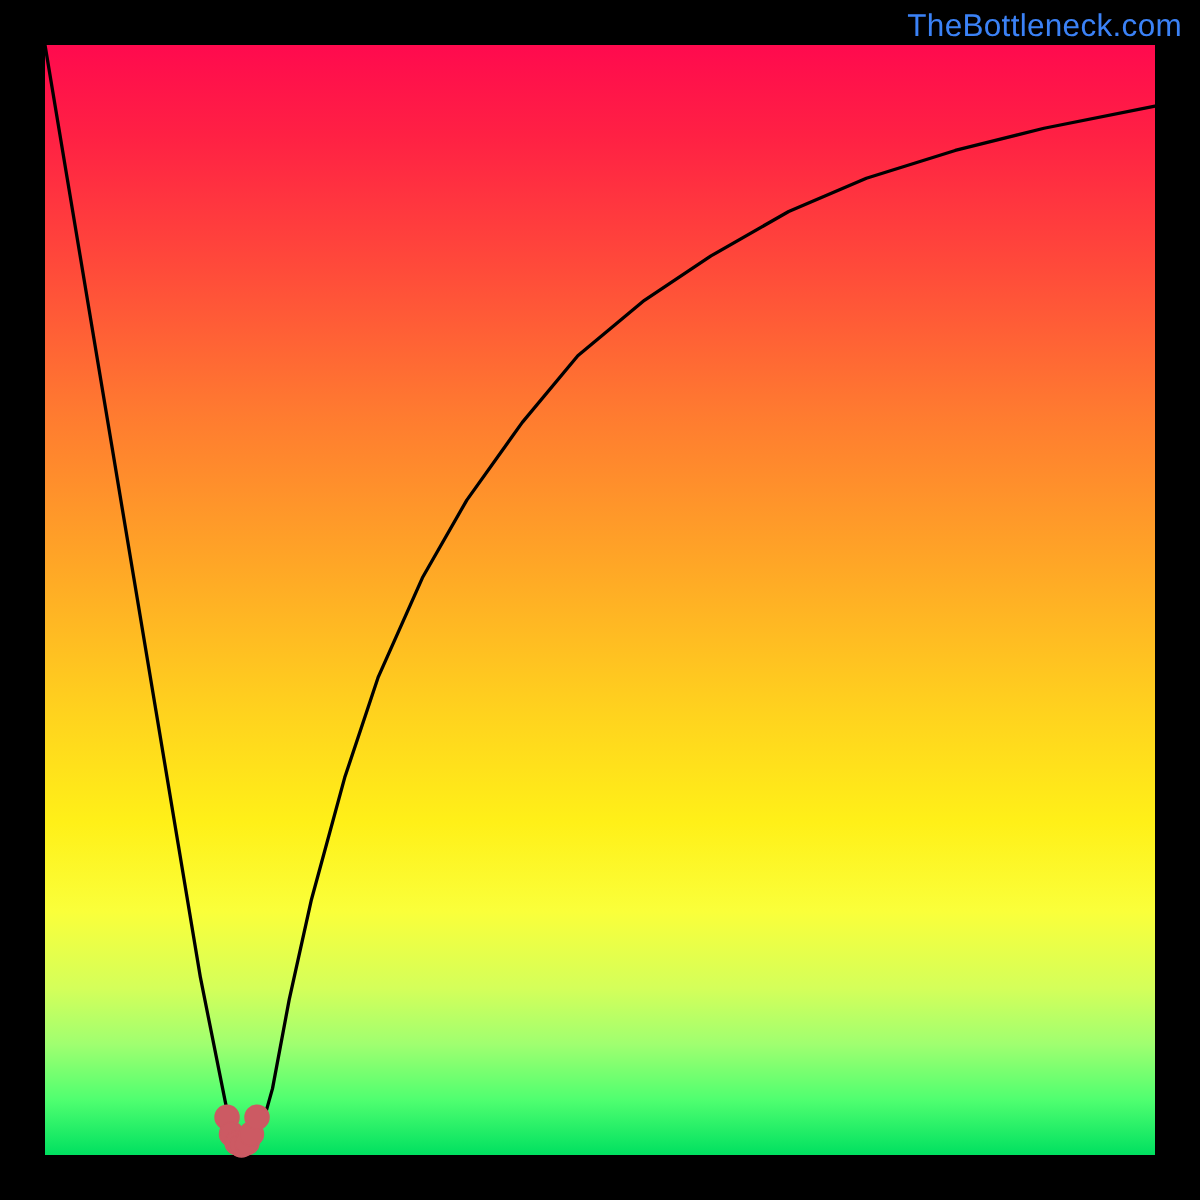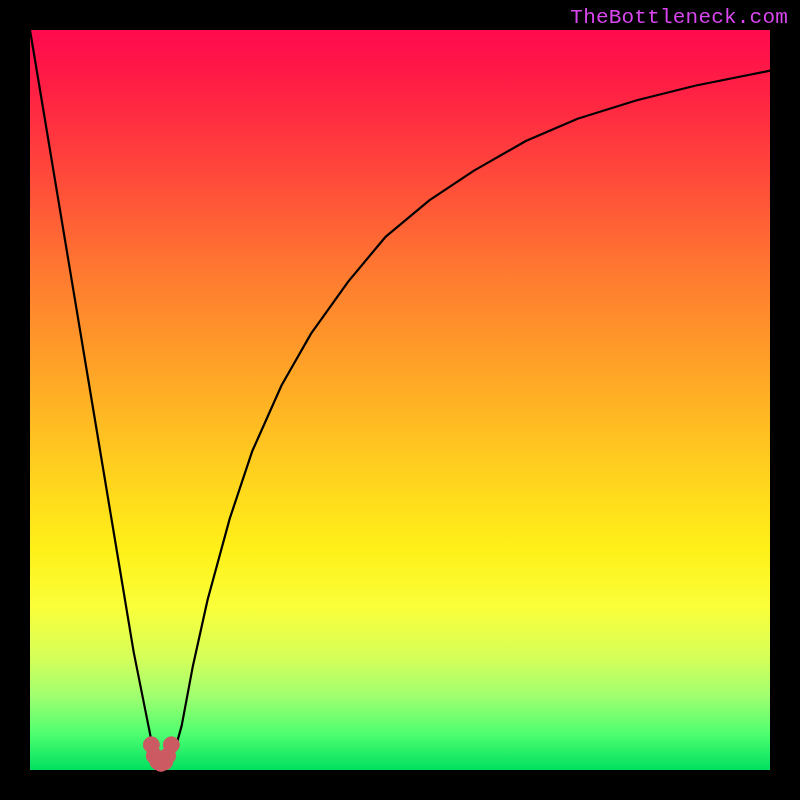--- a/index.html
+++ b/index.html
@@ -28,23 +28,23 @@
       #d4ff5a 85%,
       #a0ff70 90%,
       #50ff70 95%,
       #00e060 100%
     );
   }
   .watermark {
     position: absolute;
     top: 6px;
     right: 12px;
-    font-family: Liberation Mono, monospace;
+    font-family: Liberation Sans, sans-serif;
     font-size: 21px;
-    color: #d946ef;
+    color: #3b82f6;
     letter-spacing: 0.2px;
     font-weight: 500;
   }
   svg.curve {
     position: absolute;
     left: 0;
     top: 0;
     width: 740px;
     height: 740px;
     overflow: visible;

